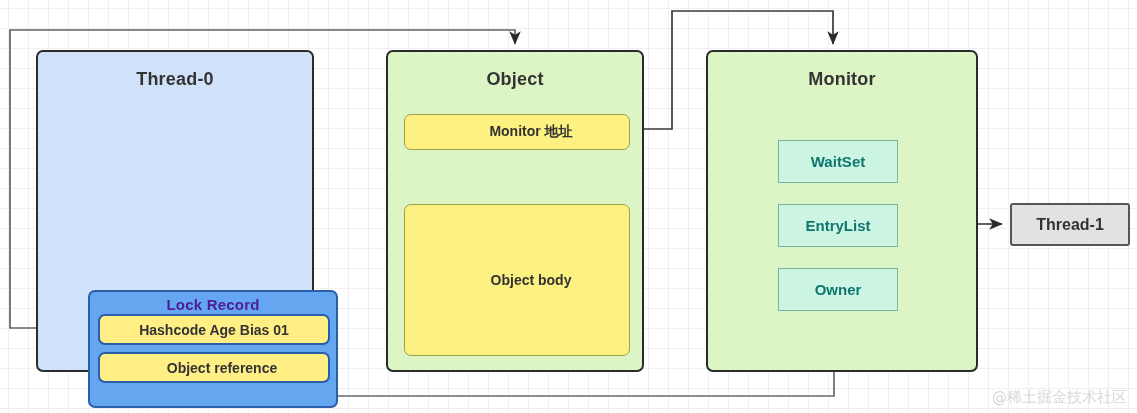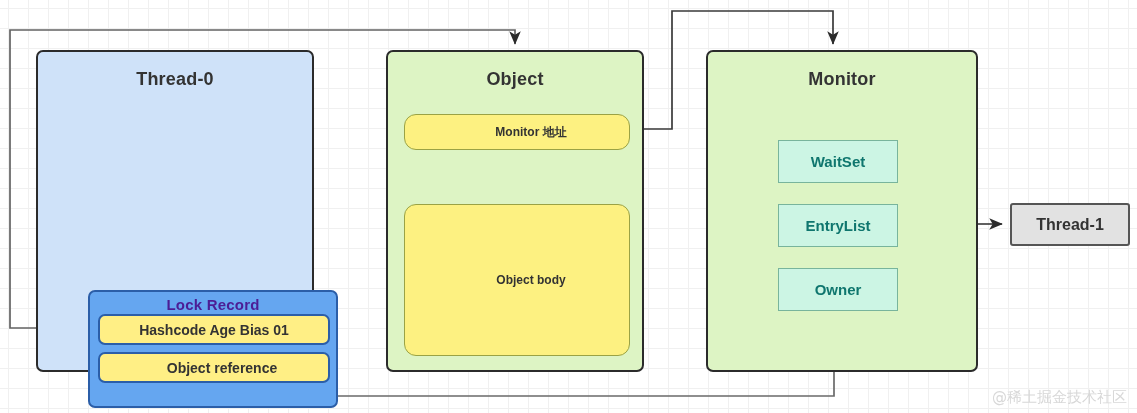--- a/index.html
+++ b/index.html
@@ -75,24 +75,24 @@
   #object {
     left: 386px; top: 50px; width: 258px; height: 322px;
     background: #ddf4c4;
   }
   #object-title { top: 17px; font-size: 18px; }
   .obj-row {
     position: absolute;
     left: 16px; width: 226px;
     background: #fdf181;
     border: 1.5px solid #9aa245;
-    border-radius: 12px;
+    border-radius: 7px;
     box-sizing: border-box;
     display: flex; align-items: center; justify-content: center;
-    font-weight: bold; font-size: 12px; color: #333; padding-left: 28px;
+    font-weight: bold; font-size: 14px; color: #333; padding-left: 28px;
   }
   #obj-monitor { top: 62px; height: 36px; }
   #obj-klass   { top: 107px; height: 36px; }
   #obj-body    { top: 152px; height: 152px; }
   
   #monitor {
     left: 706px; top: 50px; width: 272px; height: 322px;
     background: #ddf4c4;
   }
   #monitor-title { top: 17px; font-size: 18px; }

